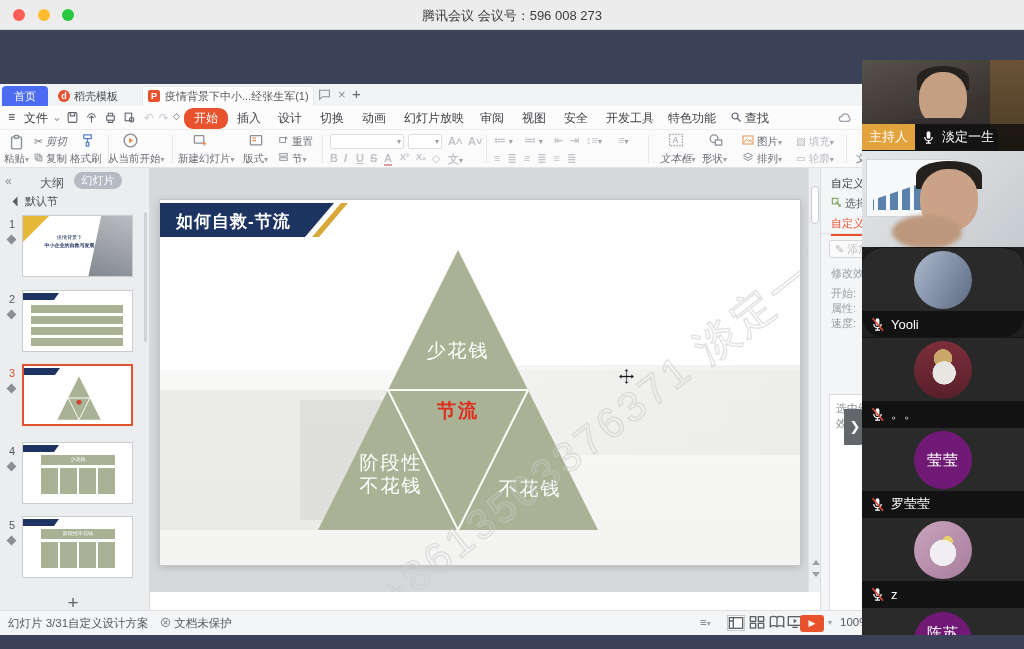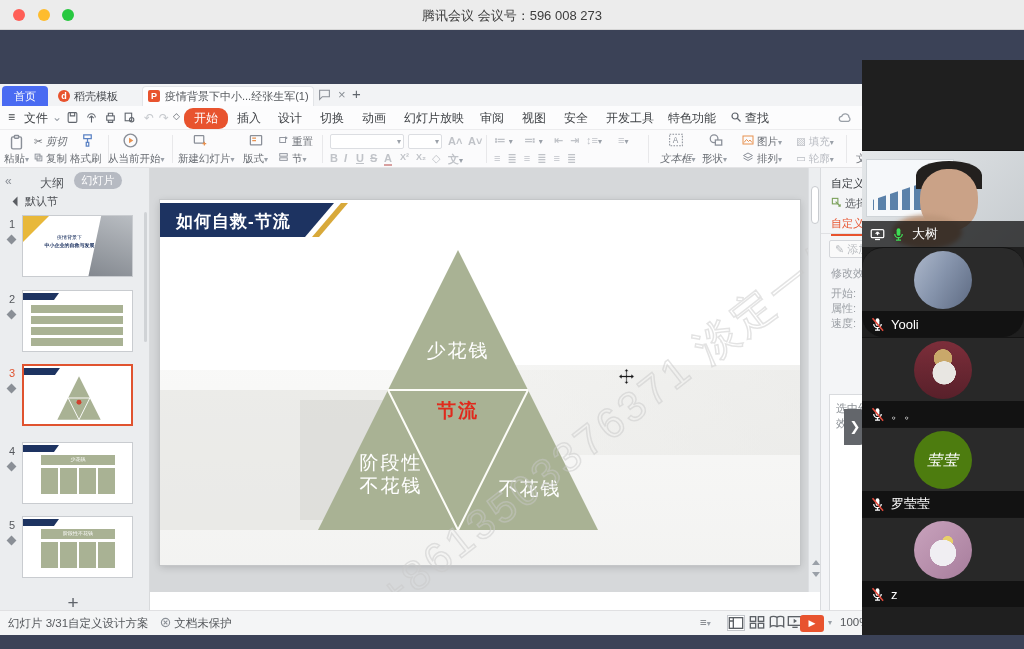--- a/index.html
+++ b/index.html
@@ -90,21 +90,21 @@
   .st { position:absolute; top:5px; white-space:nowrap; }
   .view-ic { position:absolute; top:4px; width:18px; height:16px; }
   .play-btn { position:absolute; left:800px; top:4px; width:24px; height:17px; background:#e8532e; border-radius:3px; color:#fff; font-size:9px; text-align:center; line-height:17px; }
 
   
   .vpanel { left:862px; top:60px; width:162px; height:575px; background:#1f1f1f; overflow:hidden; z-index:50; }
   .tile { position:absolute; left:0; width:162px; overflow:hidden; background:#262626; border-top:1px solid #141414; }
   .nbar { position:absolute; left:0; bottom:0; width:162px; height:26px; background:rgba(10,10,10,0.72); color:#fff; font-size:13px; display:flex; align-items:center; gap:6px; padding-left:8px; }
   .badge { height:26px; background:#e2a33d; color:#fff; font-size:13px; line-height:26px; padding:0 7px; margin-left:-8px; }
   .avatar { position:absolute; left:52px; width:58px; height:58px; border-radius:50%; color:#fff; font-size:15px; display:flex; align-items:center; justify-content:center; letter-spacing:1px; }
-  .av-blue { background:#4d7c0f;font-style:italic; }
+  .av-blue { background:#701a75; }
   .av-yooli { background:linear-gradient(120deg,#aeb9cc 0%,#8795ad 45%,#5d6a82 100%); }
   .av-dots { background:radial-gradient(circle at 52% 55%, #e8e6e2 0 26%, rgba(0,0,0,0) 27%), radial-gradient(circle at 50% 30%, #c9a86a 0 18%, rgba(0,0,0,0) 19%), linear-gradient(#7c2e3a,#58202a); }
   .av-z { background:radial-gradient(circle at 50% 55%, #f0eef2 0 30%, rgba(0,0,0,0) 31%), radial-gradient(circle at 58% 35%, #e8d06a 0 10%, rgba(0,0,0,0) 11%), linear-gradient(135deg,#c9a3bd,#a77d9c); }
   .scene1 { position:absolute; inset:0; background:linear-gradient(160deg,#57524c,#3a3530 55%,#2b2823); }
   .scene1 .door { position:absolute; right:0; top:0; width:34px; height:100%; background:linear-gradient(#6b5436,#4a3a26); }
   .scene1 .head { position:absolute; left:57px; top:12px; width:48px; height:54px; border-radius:46%; background:#c59f82; }
   .scene1 .hair { position:absolute; left:55px; top:6px; width:52px; height:24px; border-radius:50% 50% 0 0; background:#26221f; }
   .scene1 .body { position:absolute; left:26px; top:58px; width:110px; height:40px; border-radius:40% 40% 0 0; background:#343031; }
   .scene2 { position:absolute; inset:0; background:linear-gradient(135deg,#e5e8ea,#c6cbcf); }
   .scene2 .poster { position:absolute; left:4px; top:8px; width:88px; height:58px; background:#f6f8fa; border:1px solid #cfd4d8; }
@@ -439,43 +439,47 @@
           <path d="M8 18h8"></path>
         </svg></span>
     <span class="play-btn">▶</span>
     <span class="st carde" style="left:828px; top:7px;">▾</span>
     <span class="st" style="left:840px;">100%</span>
   </div>
 </div>
 
 <div class="abs vpanel">
 
+  <div class="tile" style="top:0; height:90px; border-top:none;">
+    <div class="scene1">
+      <div class="door"></div>
+        <div class="hair"></div>
+        <div class="head"></div>
+        <div class="body"></div>
+    </div>
+    <div class="nbar">
+      <span class="badge">主持人</span>
+      <svg class="mic" width="15" height="15" viewBox="0 0 24 24">
+          <rect x="9" y="2" width="6" height="12" rx="3" fill="#fff"></rect>
+          <path d="M6 11a6 6 0 0 0 12 0" stroke="#fff" stroke-width="2" fill="none"></path>
+          <path d="M12 17v4M8 21h8" stroke="#fff" stroke-width="2"></path>
+        </svg>
+      <span>淡定一生</span>
+    </div>
+  </div>
 
   <div class="tile" style="top:90px; height:97px;">
     <div class="scene2">
       <div class="poster">
           <div class="bars"></div>
         </div>
         <div class="hair"></div>
         <div class="head"></div>
         <div class="hand"></div>
     </div>
-    <div class="nbar">
-      <svg class="mic" width="15" height="15" viewBox="0 0 24 24">
-          <rect x="2" y="4" width="20" height="13" rx="2" fill="none" stroke="#fff" stroke-width="2"></rect>
-          <path d="M12 13V8m0 0l-3 3m3-3l3 3" stroke="#fff" stroke-width="2" fill="none"></path>
-          <path d="M8 20h8" stroke="#fff" stroke-width="2"></path>
-        </svg>
-      <svg class="mic" width="15" height="15" viewBox="0 0 24 24">
-          <rect x="9" y="2" width="6" height="12" rx="3" fill="#3ddc55"></rect>
-          <path d="M6 11a6 6 0 0 0 12 0" stroke="#3ddc55" stroke-width="2" fill="none"></path>
-          <path d="M12 17v4M8 21h8" stroke="#3ddc55" stroke-width="2"></path>
-        </svg>
-      <span>大树</span>
-    </div>
   </div>
 
   <div class="tile" style="top:187px; height:90px; background:#2a2a2a;border-radius:21px;">
     <div class="avatar av-yooli" style="top:3px;"></div>
     <div class="nbar">
       <svg class="mic" width="15" height="15" viewBox="0 0 24 24">
           <rect x="9" y="2" width="6" height="12" rx="3" fill="#fff"></rect>
           <path d="M6 11a6 6 0 0 0 12 0" stroke="#fff" stroke-width="2" fill="none"></path>
           <path d="M12 17v4M8 21h8" stroke="#fff" stroke-width="2"></path>
           <path d="M4 2l17 20" stroke="#e84b3c" stroke-width="2.4"></path>
@@ -516,13 +520,16 @@
       <svg class="mic" width="15" height="15" viewBox="0 0 24 24">
           <rect x="9" y="2" width="6" height="12" rx="3" fill="#fff"></rect>
           <path d="M6 11a6 6 0 0 0 12 0" stroke="#fff" stroke-width="2" fill="none"></path>
           <path d="M12 17v4M8 21h8" stroke="#fff" stroke-width="2"></path>
           <path d="M4 2l17 20" stroke="#e84b3c" stroke-width="2.4"></path>
         </svg>
       <span>z</span>
     </div>
   </div>
 
+  <div class="tile" style="top:547px; height:28px; background:#2a2a2a;">
+    <div class="avatar av-blue" style="top:4px; align-items:flex-start; padding-top:12px;">陈苏</div>
+  </div>
 </div>
 
 </body></html>

